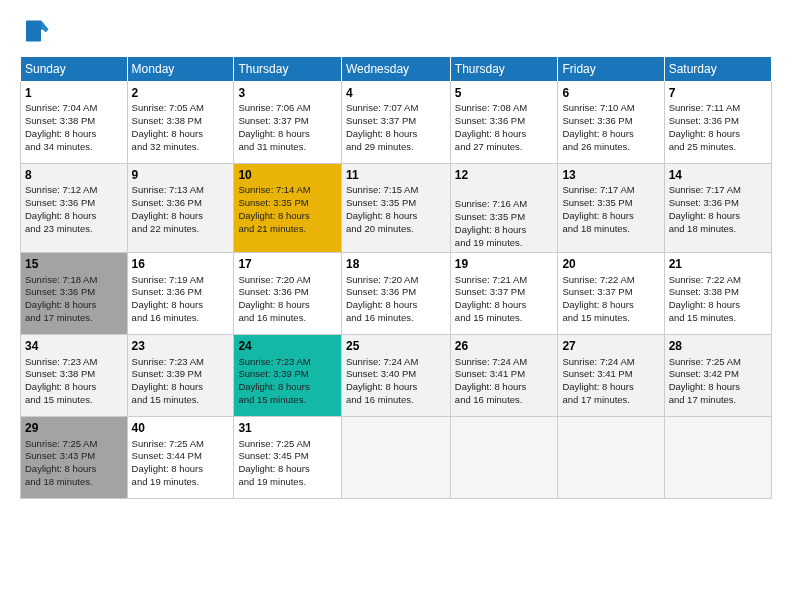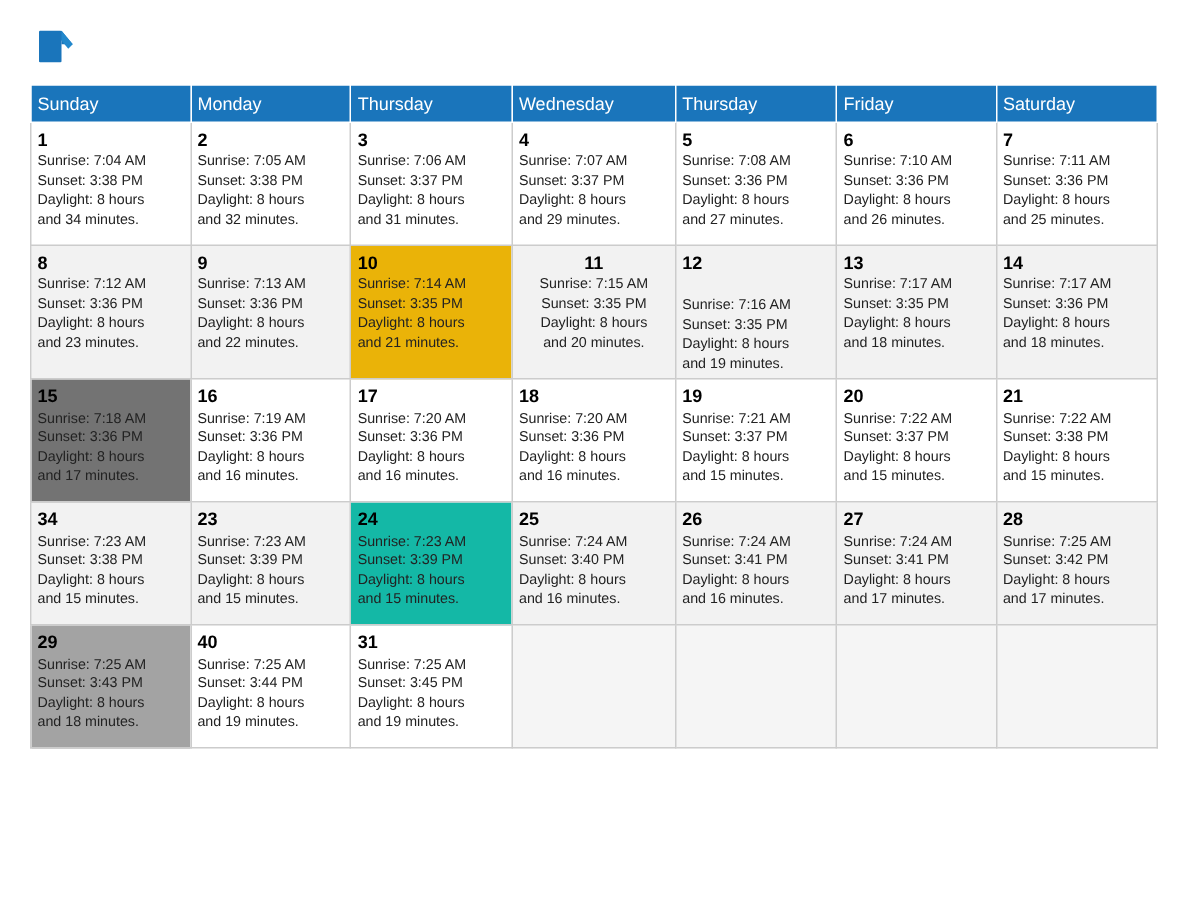--- a/index.html
+++ b/index.html
@@ -187,21 +187,21 @@
 Daylight: 8 hours
 and 22 minutes.</div>
           </td>
           <td style="background: #eab308;">
             <span class="day-num">10</span>
             <div class="day-info" style="white-space: pre-line;">Sunrise: 7:14 AM
 Sunset: 3:35 PM
 Daylight: 8 hours
 and 21 minutes.</div>
           </td>
-          <td style="background: rgb(242, 242, 242); text-align: center;">
+          <td style="background: rgb(242, 242, 242);">
             <span class="day-num">11</span>
             <div class="day-info" style="white-space: pre-line;">Sunrise: 7:15 AM
 Sunset: 3:35 PM
 Daylight: 8 hours
 and 20 minutes.</div>
           </td>
           <td style="background: rgb(242, 242, 242);">
             <span class="day-num">12</span>
             <div class="day-info" style="white-space: pre-line; margin-top: 15px;">Sunrise: 7:16 AM
 Sunset: 3:35 PM
@@ -217,21 +217,21 @@
           </td>
           <td style="background: rgb(242, 242, 242);">
             <span class="day-num">14</span>
             <div class="day-info" style="white-space: pre-line;">Sunrise: 7:17 AM
 Sunset: 3:36 PM
 Daylight: 8 hours
 and 18 minutes.</div>
           </td>
         </tr>
         <tr>
-          <td style="background: #737373;">
+          <td style="background: #a3a3a3;">
             <span class="day-num">15</span>
             <div class="day-info" style="white-space: pre-line;">Sunrise: 7:18 AM
 Sunset: 3:36 PM
 Daylight: 8 hours
 and 17 minutes.</div>
           </td>
           <td style="background: rgb(255, 255, 255);">
             <span class="day-num">16</span>
             <div class="day-info" style="white-space: pre-line;">Sunrise: 7:19 AM
 Sunset: 3:36 PM

